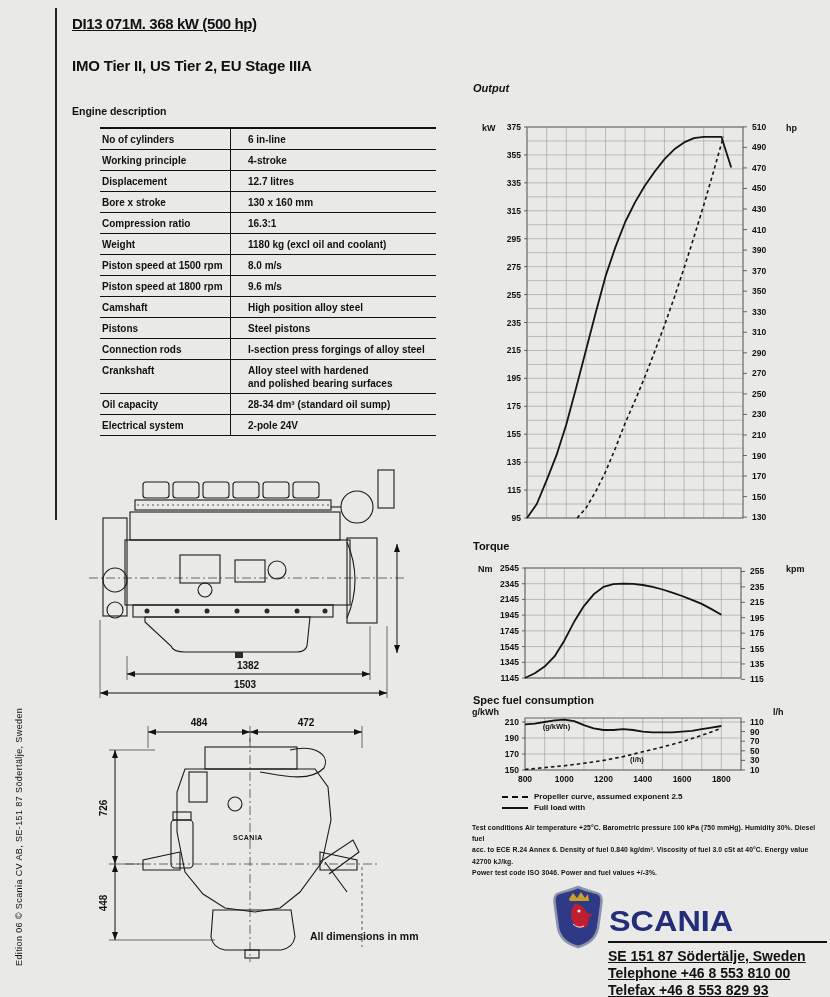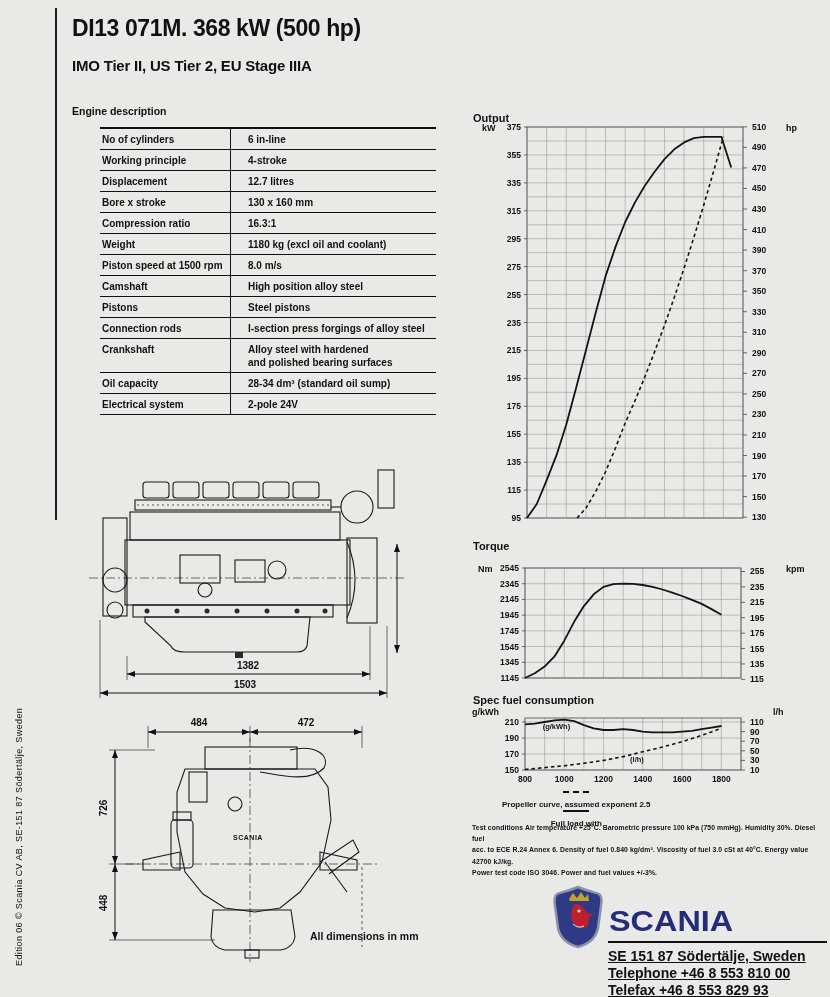--- a/index.html
+++ b/index.html
@@ -1,19 +1,19 @@
 <!DOCTYPE html>
 <html><head>
 <meta charset="utf-8">
 <style>
   html,body{margin:0;padding:0;background:#cfcfcd;}
   .page{position:relative;width:830px;height:997px;background:#e9e9e7;
         font-family:"Liberation Sans",sans-serif;color:#111;overflow:hidden;}
   .abs{position:absolute;}
-  .title{font-size:23px;font-weight:700;letter-spacing:-0.4px;}
+  .title{font-size:15px;font-weight:700;letter-spacing:-0.4px;text-decoration:underline;}
   .subtitle{font-size:15px;font-weight:700;letter-spacing:-0.2px;margin-top:8px;}
   .sec-head{font-size:10.5px;font-weight:700;}
   .chart-head{font-size:11px;font-weight:700;}
   .vline{width:1.6px;background:#222;}
   .edition{font-size:9px;font-weight:400;letter-spacing:0.4px;white-space:nowrap;
            transform:rotate(-90deg);transform-origin:0 0;}
   table.spec{border-collapse:collapse;width:336px;border-top:2px solid #111;margin-left:28px;}
   table.spec td{border-bottom:1.5px solid #111;font-size:10px;font-weight:700;
                 padding:3.5px 0 3.5px 2px;vertical-align:top;line-height:1.3;}
   table.spec td.lbl{width:128px;}
@@ -30,21 +30,21 @@
   svg .dashed{stroke-dasharray:3.5 3;stroke-width:1.6;}
   
   svg .draw{stroke:#1a1a1a;fill:none;stroke-width:1.1;}
   svg .thin{stroke:#1a1a1a;fill:none;stroke-width:0.7;}
   svg .dark{fill:#2a2a2a;stroke:none;}
   svg .dim{stroke:#111;stroke-width:1;fill:none;}
   svg .ext{stroke:#333;stroke-width:0.7;}
   svg .cl{stroke:#444;stroke-width:0.8;stroke-dasharray:9 3 2 3;fill:none;}
   svg .dimtext{font:700 10px "Liberation Sans",sans-serif;fill:#111;text-anchor:middle;}
   svg .engtext{font:700 7px "Liberation Sans",sans-serif;fill:#111;text-anchor:middle;letter-spacing:0.5px;}
-  .legend-row{display:flex;align-items:center;gap:6px;font-size:8px;font-weight:700;line-height:11px;flex-direction:column;}
+  .legend-row{display:flex;align-items:center;gap:6px;font-size:8px;font-weight:700;line-height:11px;}
   .dash-sample{width:26px;height:0;border-top:2px dashed #111;}
   .solid-sample{width:26px;height:0;border-top:2.2px solid #111;}
   .testcond{font-size:6.8px;font-weight:700;line-height:1.65;width:354px;letter-spacing:0.1px;}
   .brand{font-size:30px;line-height:30px;font-weight:700;color:#232d7a;
          transform:scaleX(1.08);transform-origin:left;}
   .rule{height:1.6px;background:#111;}
   .addr{font-size:14px;font-weight:700;line-height:1.2;text-decoration:underline;}
   .dims-note{font-size:10.5px;font-weight:700;}
 </style>
 </head>
@@ -83,20 +83,24 @@
         </tr>
         <tr>
           <td class="lbl">Weight</td>
           <td class="val">1180 kg (excl oil and coolant)</td>
         </tr>
         <tr>
           <td class="lbl">Piston speed at 1500 rpm</td>
           <td class="val">8.0 m/s</td>
         </tr>
         <tr>
+          <td class="lbl">Piston speed at 1800 rpm</td>
+          <td class="val">9.6 m/s</td>
+        </tr>
+        <tr>
           <td class="lbl">Camshaft</td>
           <td class="val">High position alloy steel</td>
         </tr>
         <tr>
           <td class="lbl">Pistons</td>
           <td class="val">Steel pistons</td>
         </tr>
         <tr>
           <td class="lbl">Connection rods</td>
           <td class="val">I-section press forgings of alloy steel</td>
@@ -218,21 +222,21 @@
 
     <path class="draw" d="M95,140 L58,148 L58,158 L95,158 Z"></path>
     <path class="draw" d="M235,140 L272,148 L272,158 L235,158 Z"></path>
 
     <path class="draw" d="M128,198 L206,198 L210,225 Q208,236 196,238 L140,238 Q128,236 126,225 Z"></path>
     <rect class="draw" x="160" y="238" width="14" height="8"></rect>
   </svg>
 
   <div class="abs dims-note" style="left:310px;top:930px;">All dimensions in mm</div>
 
-  <div class="abs chart-head" style="left:473px;top:112px;">Output</div>
+  <div class="abs chart-head" style="left:473px;top:82px;font-style:italic;">Output</div>
   <svg class="abs" style="left:470px;top:110px;" width="360" height="425">
       <line x1="57" y1="17" x2="57" y2="408" class="grid"></line>
       <line x1="76.63636363636364" y1="17" x2="76.63636363636364" y2="408" class="grid"></line>
       <line x1="96.27272727272728" y1="17" x2="96.27272727272728" y2="408" class="grid"></line>
       <line x1="115.9090909090909" y1="17" x2="115.9090909090909" y2="408" class="grid"></line>
       <line x1="135.54545454545456" y1="17" x2="135.54545454545456" y2="408" class="grid"></line>
       <line x1="155.1818181818182" y1="17" x2="155.1818181818182" y2="408" class="grid"></line>
       <line x1="174.8181818181818" y1="17" x2="174.8181818181818" y2="408" class="grid"></line>
       <line x1="194.45454545454544" y1="17" x2="194.45454545454544" y2="408" class="grid"></line>
       <line x1="214.0909090909091" y1="17" x2="214.0909090909091" y2="408" class="grid"></line>

